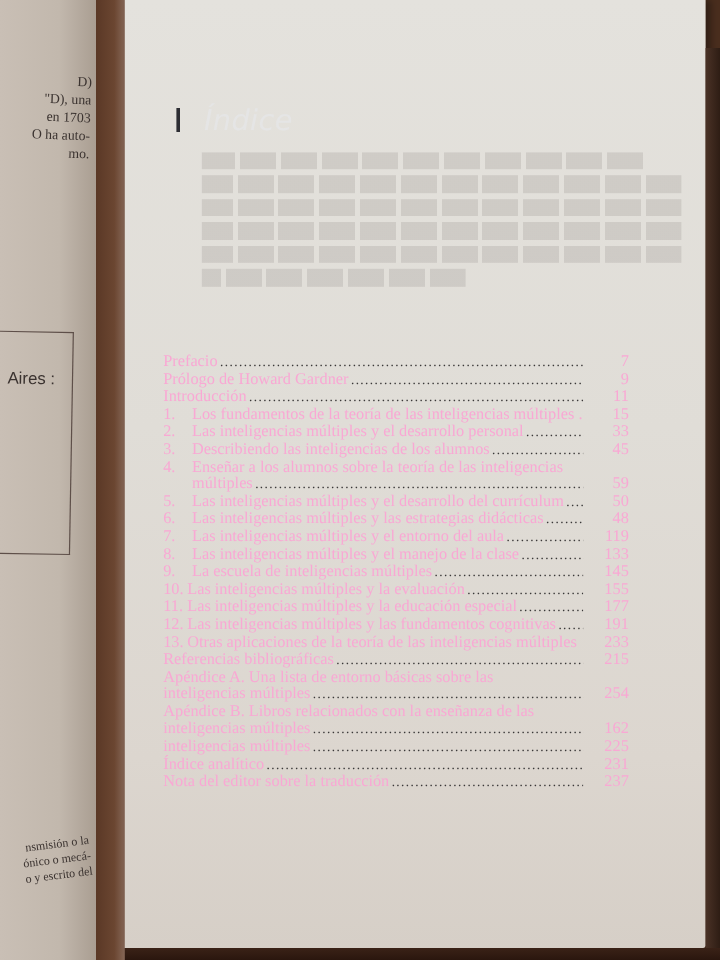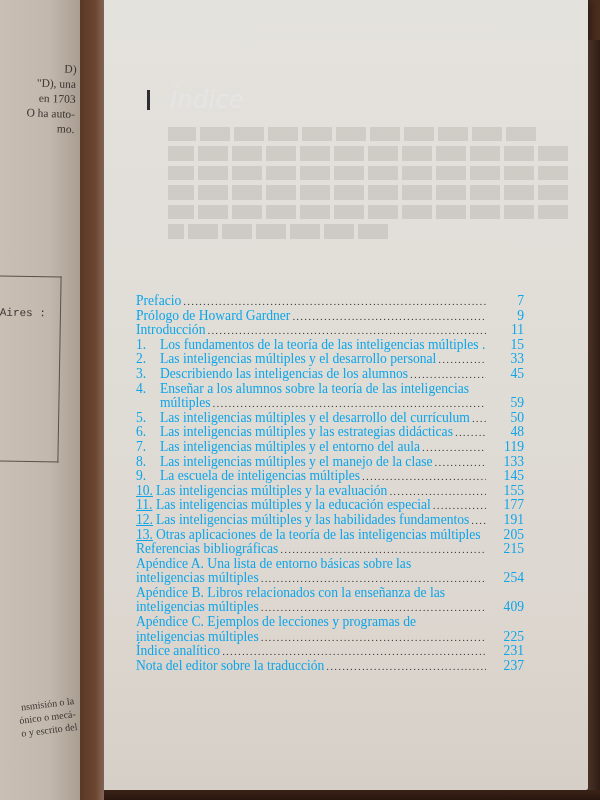--- a/index.html
+++ b/index.html
@@ -35,22 +35,22 @@
       position: absolute;
       left: -10px; top: 276px;
       width: 70px; height: 186px;
       border: 1.5px solid #5e4f49;
       border-left: none;
       transform: rotate(1deg);
     }
     .left-page .boxed .box-label {
       position: absolute;
       right: 14px; top: 30px;
-      font-family: Liberation Mono, monospace;
-      font-size: 11px;
+      font-family: Liberation Sans, sans-serif;
+      font-size: 14px;
       color: #3b3330;
     }
 
     
     .gutter {
       position: absolute;
       left: 80px; top: 0;
       width: 34px; height: 800px;
       background: linear-gradient(90deg, #5a3826 0%, #6b4631 45%, #8a6d5e 75%, #d8d4cf 100%);
     }
@@ -104,36 +104,36 @@
       font-size: 24px;
       letter-spacing: 0.3px;
     }
 
     
     .toc {
       position: absolute;
       left: 136px; top: 294px;
       width: 388px;
       font-size: 13.6px;
-      color: #0ea5e9;
+      color: #f9a8d4;
     }
     .toc-entry { position: relative; }
     .toc-line {
       display: flex;
       align-items: baseline;
       height: 14.6px;
       line-height: 14.6px;
       white-space: nowrap;
     }
     .toc-line .num {
       display: inline-block;
       width: 24px;
       flex: none;
     }
-    .toc-line .num.wide { width: 20px; text-decoration: underline; }
+    .toc-line .num.wide { width: 20px; }
     .toc-line .indent { display: inline-block; width: 24px; flex: none; }
     .toc-line .text { flex: none; }
     .toc-line .dots {
       flex: 1 1 auto;
       overflow: hidden;
       margin: 0 4px 0 2px;
       letter-spacing: 1.2px;
       color: #3a3838;
       font-size: 11px;
     }
@@ -321,32 +321,32 @@
       <span class="num wide">11.</span>
       <span class="text">Las inteligencias múltiples y la educación especial</span>
       <span class="dots"></span>
       <span class="page">177</span>
     </div>
   </div>
 
   <div class="toc-entry">
     <div class="toc-line">
       <span class="num wide">12.</span>
-      <span class="text">Las inteligencias múltiples y las habilidades fundamentos</span>
+      <span class="text">Las inteligencias múltiples y las fundamentos cognitivas</span>
       <span class="dots"></span>
       <span class="page">191</span>
     </div>
   </div>
 
   <div class="toc-entry">
     <div class="toc-line">
       <span class="num wide">13.</span>
       <span class="text">Otras aplicaciones de la teoría de las inteligencias múltiples</span>
       <span style="flex:1"></span>
-      <span class="page">205</span>
+      <span class="page">233</span>
     </div>
   </div>
 
   <div class="toc-entry">
     <div class="toc-line">
       <span class="text">Referencias bibliográficas</span>
       <span class="dots"></span>
       <span class="page">215</span>
     </div>
   </div>
@@ -362,28 +362,25 @@
     </div>
   </div>
 
   <div class="toc-entry">
     <div class="toc-line">
       <span class="text">Apéndice B. Libros relacionados con la enseñanza de las</span>
     </div>
     <div class="toc-line">
       <span class="text">inteligencias múltiples</span>
       <span class="dots"></span>
-      <span class="page">409</span>
-    </div>
-  </div>
-
-  <div class="toc-entry">
-    <div class="toc-line">
-      <span class="text">Apéndice C. Ejemplos de lecciones y programas de</span>
-    </div>
+      <span class="page">162</span>
+    </div>
+  </div>
+
+  <div class="toc-entry">
     <div class="toc-line">
       <span class="text">inteligencias múltiples</span>
       <span class="dots"></span>
       <span class="page">225</span>
     </div>
   </div>
 
   <div class="toc-entry">
     <div class="toc-line">
       <span class="text">Índice analítico</span>

